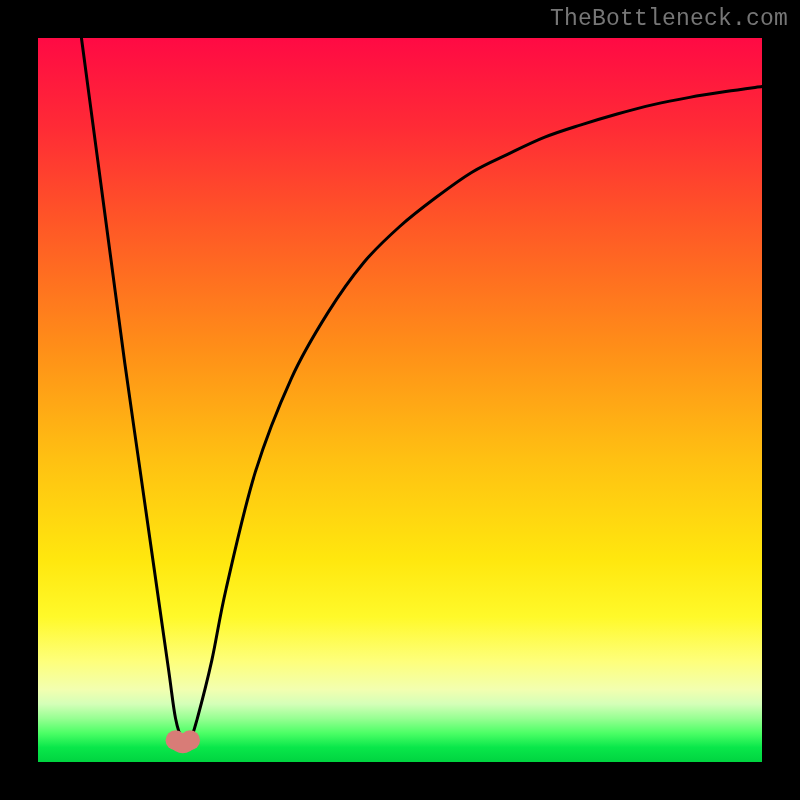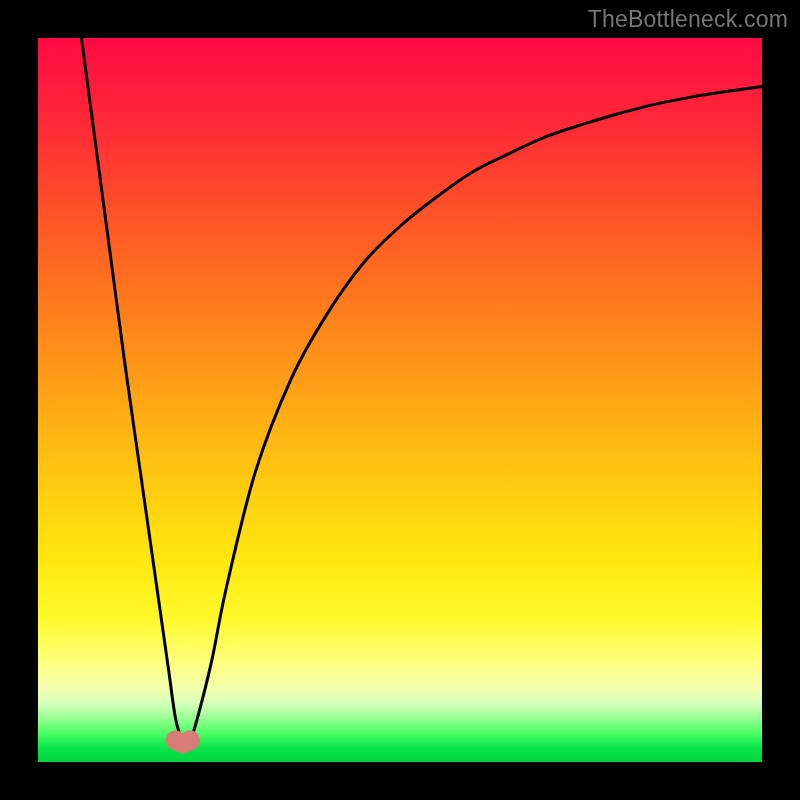--- a/index.html
+++ b/index.html
@@ -46,20 +46,21 @@
   }
   .watermark {
     position: absolute;
     top: 6px;
     right: 12px;
     color: #767676;
     font-size: 23px;
     font-weight: 400;
     letter-spacing: 0.2px;
     pointer-events: none;
+    font-family: Liberation Mono, monospace;
   }
   svg.curve {
     position: absolute;
     left: 38px;
     top: 38px;
     width: 724px;
     height: 724px;
     overflow: visible;
   }
 </style>

